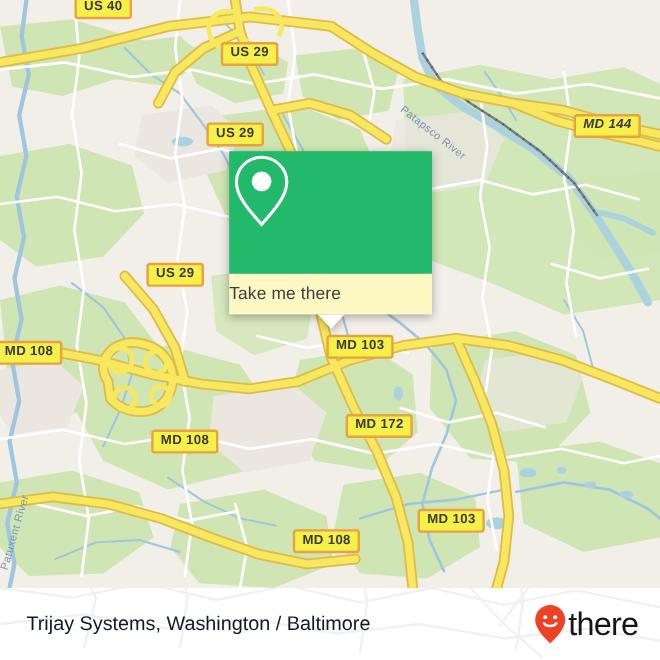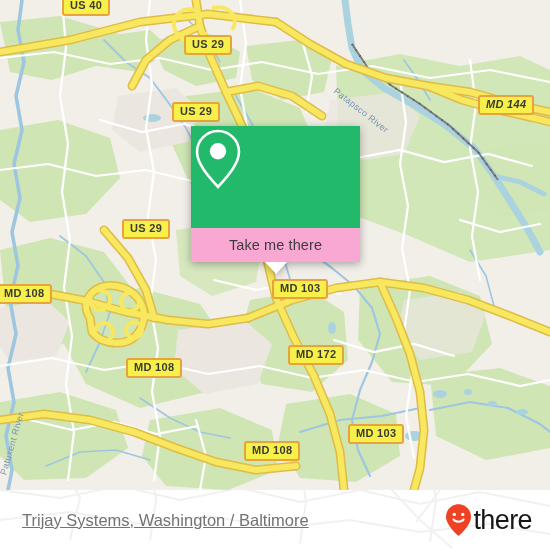--- a/index.html
+++ b/index.html
@@ -24,41 +24,41 @@
                      1px 1px 2px #fff,-1px -1px 2px #fff;}
   .river-lbl{position:absolute;color:#7a93b5;font-size:9px;white-space:nowrap;
              letter-spacing:.4px;}
 
   
   #card{position:absolute;left:191px;top:126px;width:169px;
         filter:drop-shadow(0 2px 4px rgba(0,0,0,.32));}
   #card-green{background:#22b96a;height:102px;position:relative;}
   #pin-wrap{position:absolute;left:0;top:0;width:100%;height:100%;
             display:flex;align-items:center;justify-content:center;}
-  #card-white{background:#f9a8d4;height:34px;display:flex;align-items:center;
-              justify-content:center;}
+  #card-white{background:#fef9c3;height:34px;display:flex;align-items:center;
+              }
   #card-label{color:#3c3c3c;font-size:14.5px;letter-spacing:.1px;}
   #card-tip{position:absolute;left:50%;margin-left:-11px;top:100%;
             width:0;height:0;border-left:11px solid transparent;
             border-right:11px solid transparent;border-top:12px solid #fff;}
 
   
   #attrib{position:absolute;left:0;bottom:0;width:100%;height:24px;
           background:rgba(255,255,255,.72);display:flex;align-items:center;}
   #attrib span{font-size:12.5px;color:#3a3a3a;padding-left:11px;}
 
   
   #footer{position:absolute;left:0;top:490px;width:550px;height:60px;
           background:#fff;overflow:hidden;}
   #footer-ghost{position:absolute;left:0;top:-470px;width:550px;height:530px;
                 opacity:.09;}
   #footer-inner{position:absolute;left:0;top:0;width:100%;height:100%;
                 display:flex;align-items:center;justify-content:space-between;
                 padding:0 18px 0 22px;box-sizing:border-box;}
-  #footer-title{font-size:16.5px;color:#737373;white-space:nowrap;text-decoration:underline;}
+  #footer-title{font-size:16.5px;color:#0f172a;white-space:nowrap;}
   #brand{display:flex;align-items:center;gap:1px;}
   #brand-text{font-size:27px;color:#161616;letter-spacing:-.6px;
               line-height:27px;font-weight:normal;}
 </style>
 </head>
 <body>
 
 <div id="root">
 
   <div id="map">

